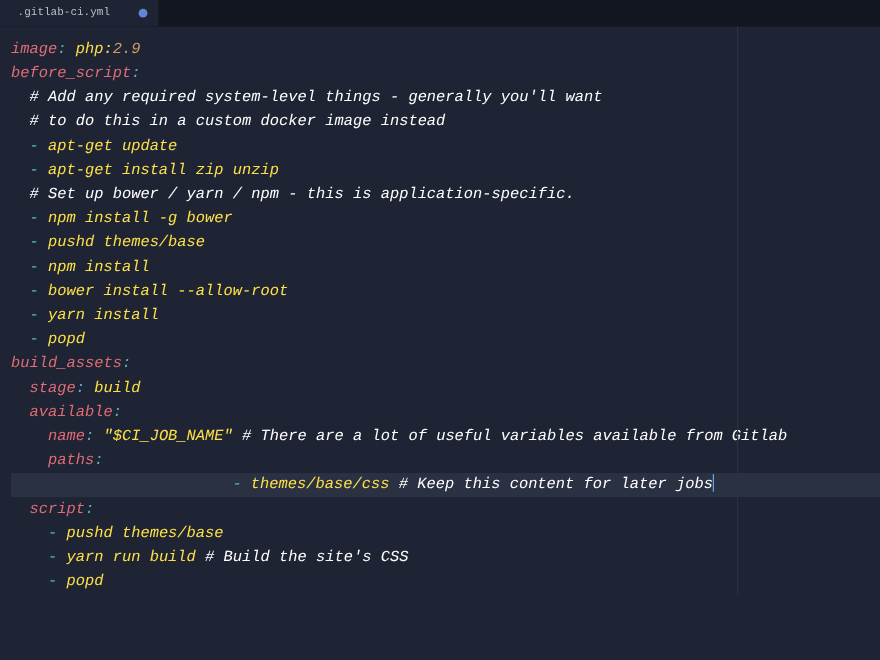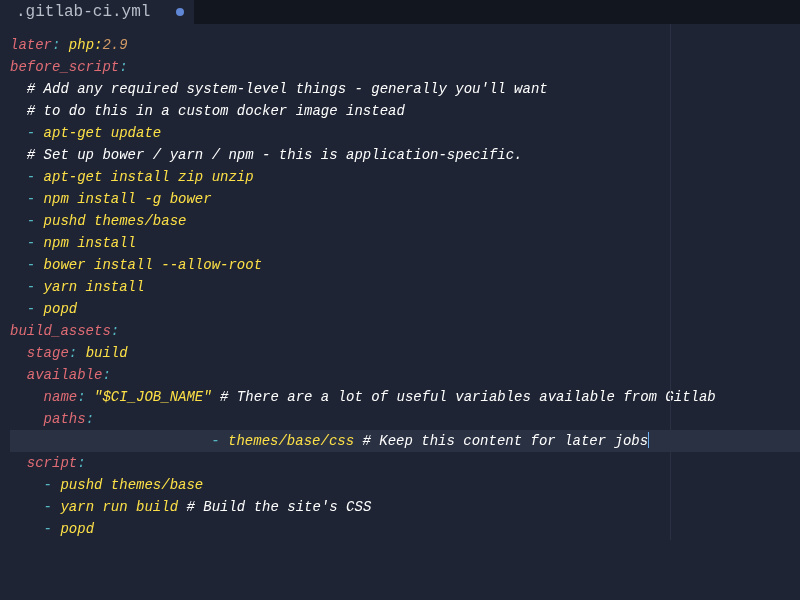--- a/index.html
+++ b/index.html
@@ -20,21 +20,21 @@
     align-items: center;
     font-style: normal;
   }
   .tab {
     background: #1e2433;
     height: 24px;
     padding: 0 10px 0 16px;
     display: flex;
     align-items: center;
     gap: 26px;
-    font-size: 16px;
+    font-size: 10px;
     color: #b8beca;
   }
   .tab-dot {
     width: 8px;
     height: 8px;
     border-radius: 50%;
     background: #5f87d6;
   }
   .editor {
     position: relative;
@@ -77,28 +77,28 @@
 <div class="tab-bar">
   <div class="tab">
     <span>.gitlab-ci.yml</span>
     <span class="tab-dot"></span>
   </div>
 </div>
 
 <div class="editor">
   <div class="guide"></div>
 
-  <div class="line"><span class="k-red">later</span><span class="k-cyan">: </span><span class="k-green">php:</span><span class="k-orange">2.9</span></div>
+  <div class="line"><span class="k-red">image</span><span class="k-cyan">: </span><span class="k-green">php:</span><span class="k-orange">2.9</span></div>
   <div class="line"></div>
   <div class="line"><span class="k-red">before_script</span><span class="k-cyan">:</span></div>
   <div class="line k-grey">  # Add any required system-level things - generally you'll want</div>
   <div class="line k-grey">  # to do this in a custom docker image instead</div>
   <div class="line"><span class="k-cyan">  - </span><span class="k-green">apt-get update</span></div>
+  <div class="line"><span class="k-cyan">  - </span><span class="k-green">apt-get install zip unzip</span></div>
   <div class="line k-grey">  # Set up bower / yarn / npm - this is application-specific.</div>
-  <div class="line"><span class="k-cyan">  - </span><span class="k-green">apt-get install zip unzip</span></div>
   <div class="line"><span class="k-cyan">  - </span><span class="k-green">npm install -g bower</span></div>
   <div class="line"><span class="k-cyan">  - </span><span class="k-green">pushd themes/base</span></div>
   <div class="line"><span class="k-cyan">  - </span><span class="k-green">npm install</span></div>
   <div class="line"><span class="k-cyan">  - </span><span class="k-green">bower install --allow-root</span></div>
   <div class="line"><span class="k-cyan">  - </span><span class="k-green">yarn install</span></div>
   <div class="line"><span class="k-cyan">  - </span><span class="k-green">popd</span></div>
   <div class="line"></div>
   <div class="line"><span class="k-red">build_assets</span><span class="k-cyan">:</span></div>
   <div class="line"><span class="k-red">  stage</span><span class="k-cyan">: </span><span class="k-green">build</span></div>
   <div class="line"><span class="k-red">  available</span><span class="k-cyan">:</span></div>

